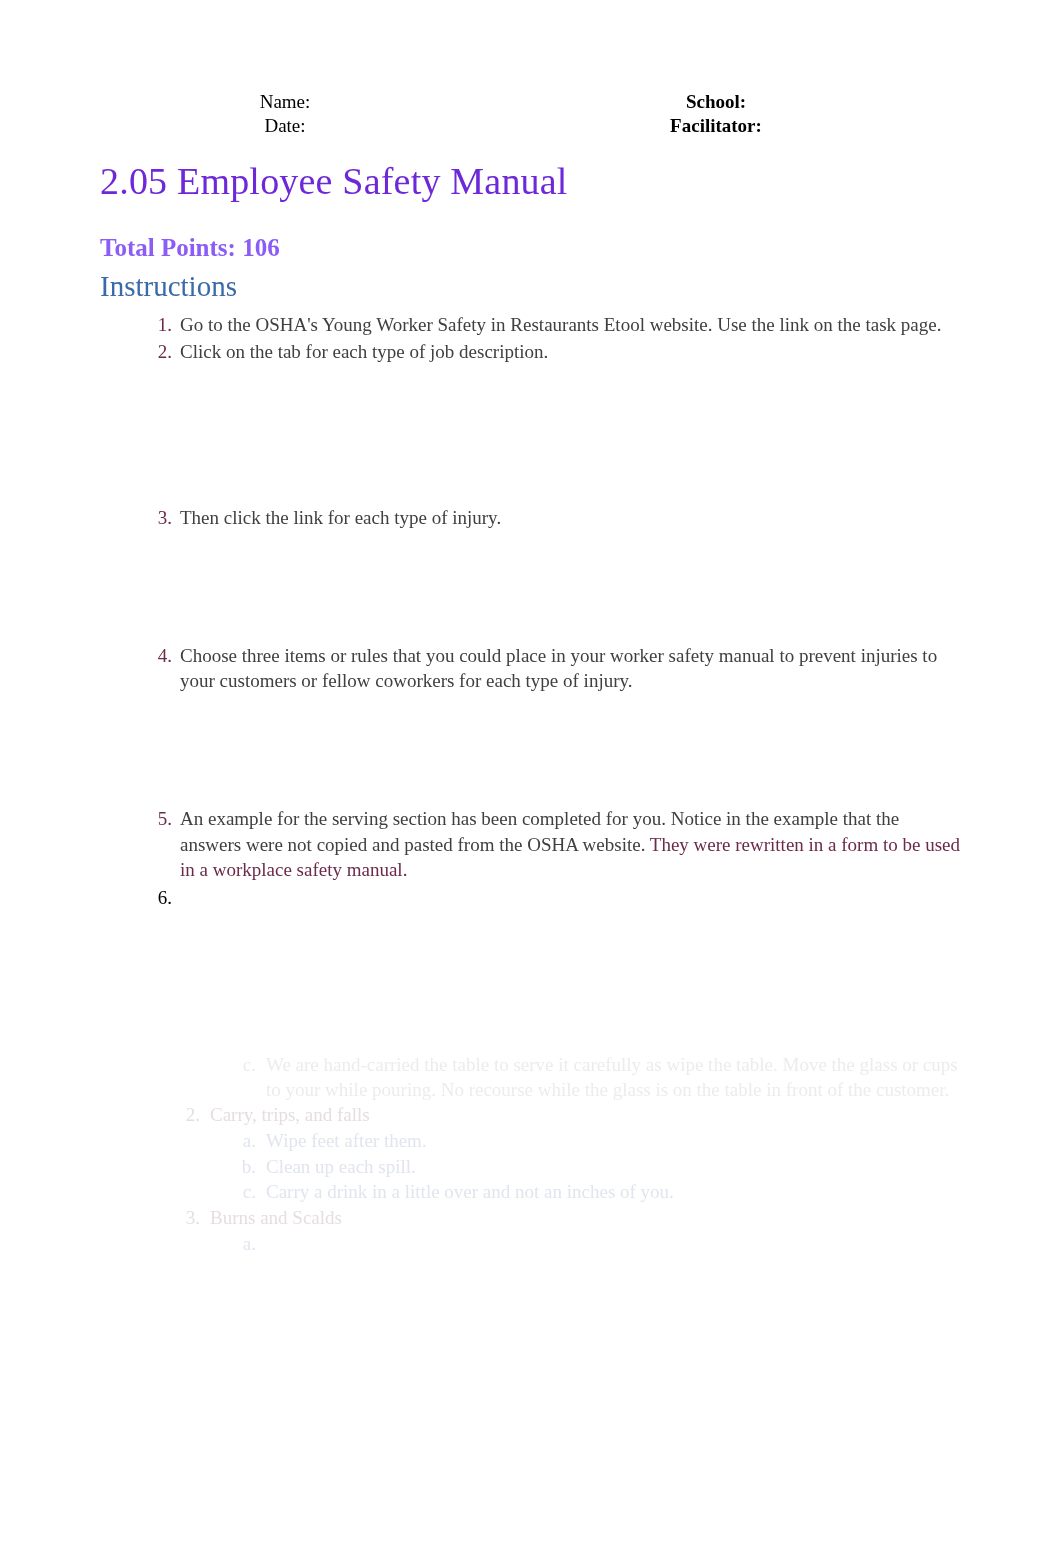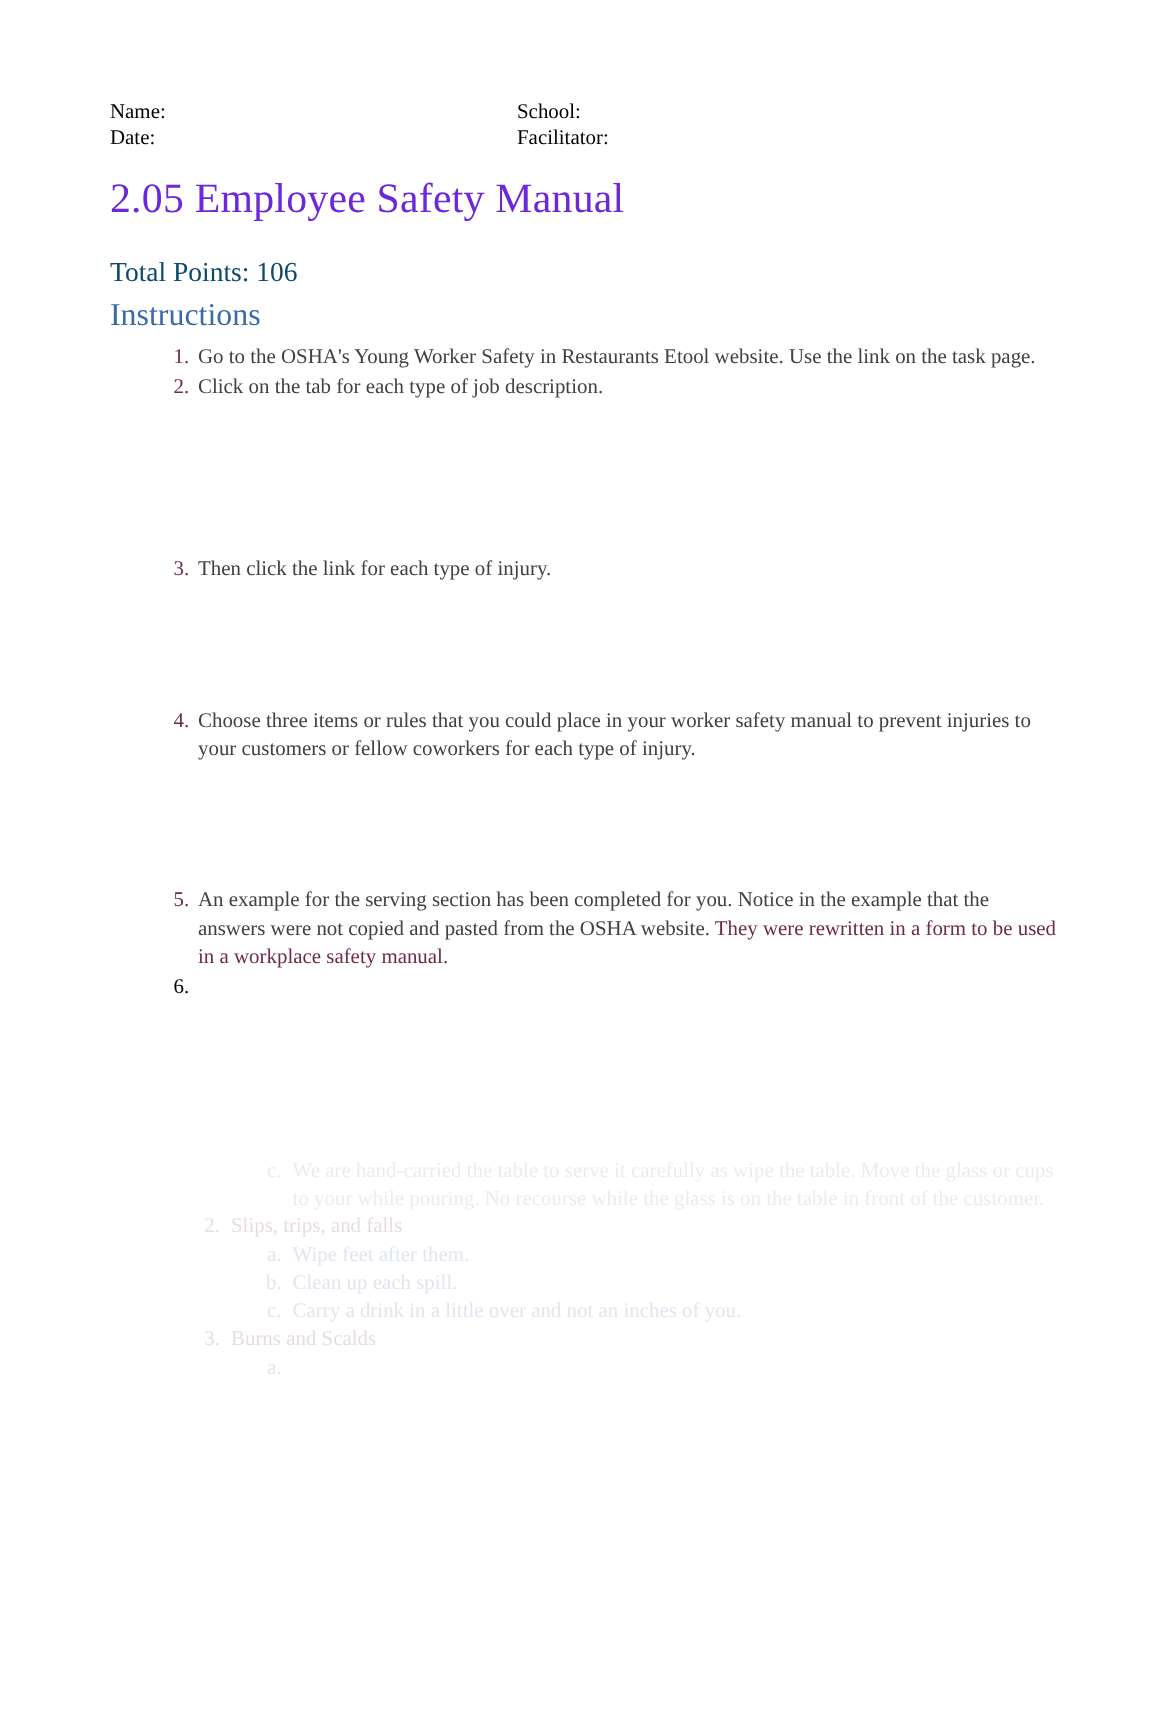--- a/index.html
+++ b/index.html
@@ -18,36 +18,38 @@
     }
     .header-fields {
       display: flex;
       margin-bottom: 18px;
     }
     .header-col-left {
       width: 370px;
     }
     .header-col-right {
       flex: 1;
+      font-weight: bold;
     }
     .field-line {
       font-size: 19px;
       line-height: 1.25;
+      text-align: center;
     }
     h1.doc-title {
       font-size: 38px;
       font-weight: normal;
       color: #6d28d9;
       margin-bottom: 24px;
       letter-spacing: 0.2px;
     }
     h2.points {
       font-size: 25px;
-      font-weight: normal;
-      color: #0c4a6e;
+      font-weight: bold;
+      color: #8b5cf6;
       margin-bottom: 2px;
     }
     h3.instructions-heading {
       font-size: 29px;
       font-weight: normal;
       color: #3a6aa8;
       margin-bottom: 6px;
     }
     ol.main-list {
       list-style: none;
@@ -151,21 +153,21 @@
   </li>
 </ol>
 
 <div class="faded-section">
   <div class="faded-item level2 fcolor-gray">
     <span class="fmark">c.</span>
     <span>We are hand-carried the table to serve it carefully as wipe the table. Move the glass or cups to your while pouring. No recourse while the glass is on the table in front of the customer.</span>
   </div>
   <div class="faded-item fcolor-purple">
     <span class="fmark">2.</span>
-    <span>Slips, trips, and falls</span>
+    <span>Carry, trips, and falls</span>
   </div>
   <div class="faded-item level2 fcolor-blue">
     <span class="fmark">a.</span>
     <span>Wipe feet after them.</span>
   </div>
   <div class="faded-item level2 fcolor-blue">
     <span class="fmark">b.</span>
     <span>Clean up each spill.</span>
   </div>
   <div class="faded-item level2 fcolor-blue">

